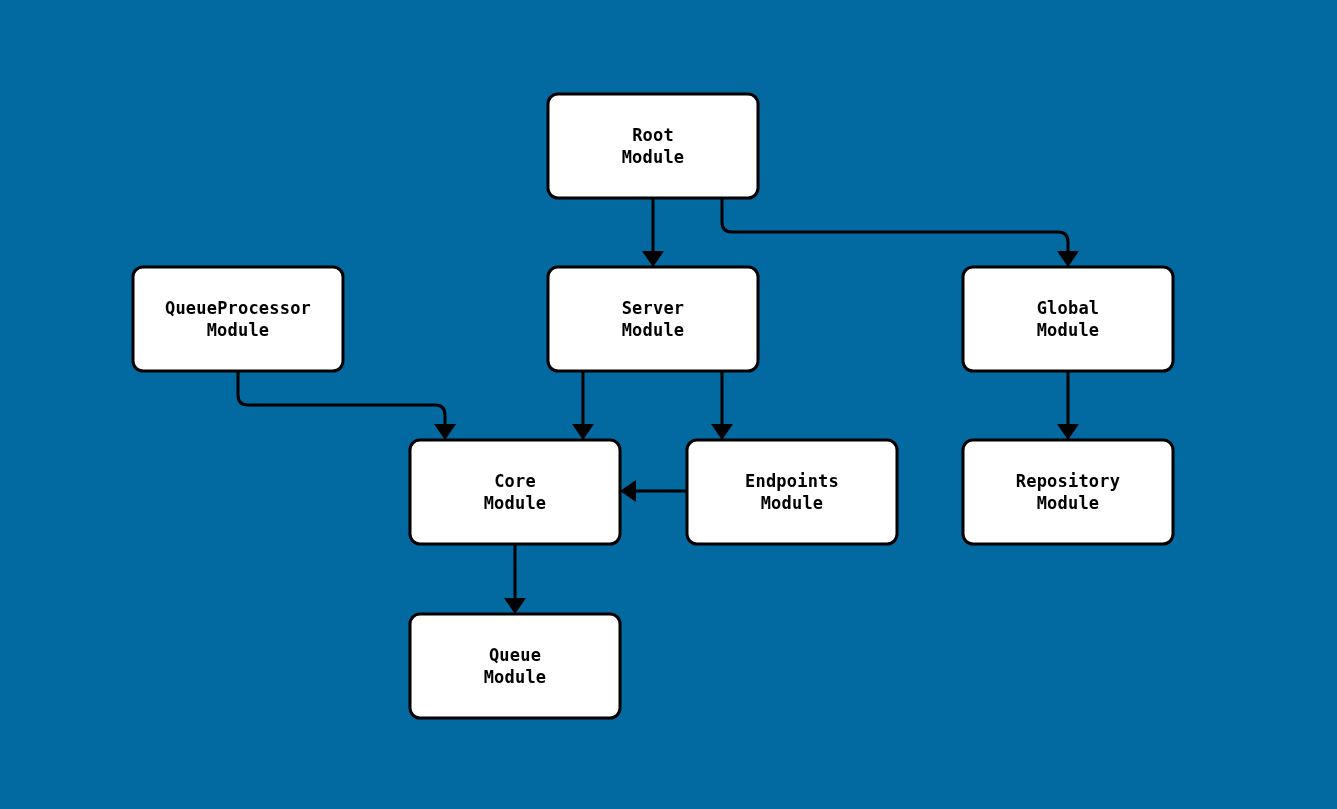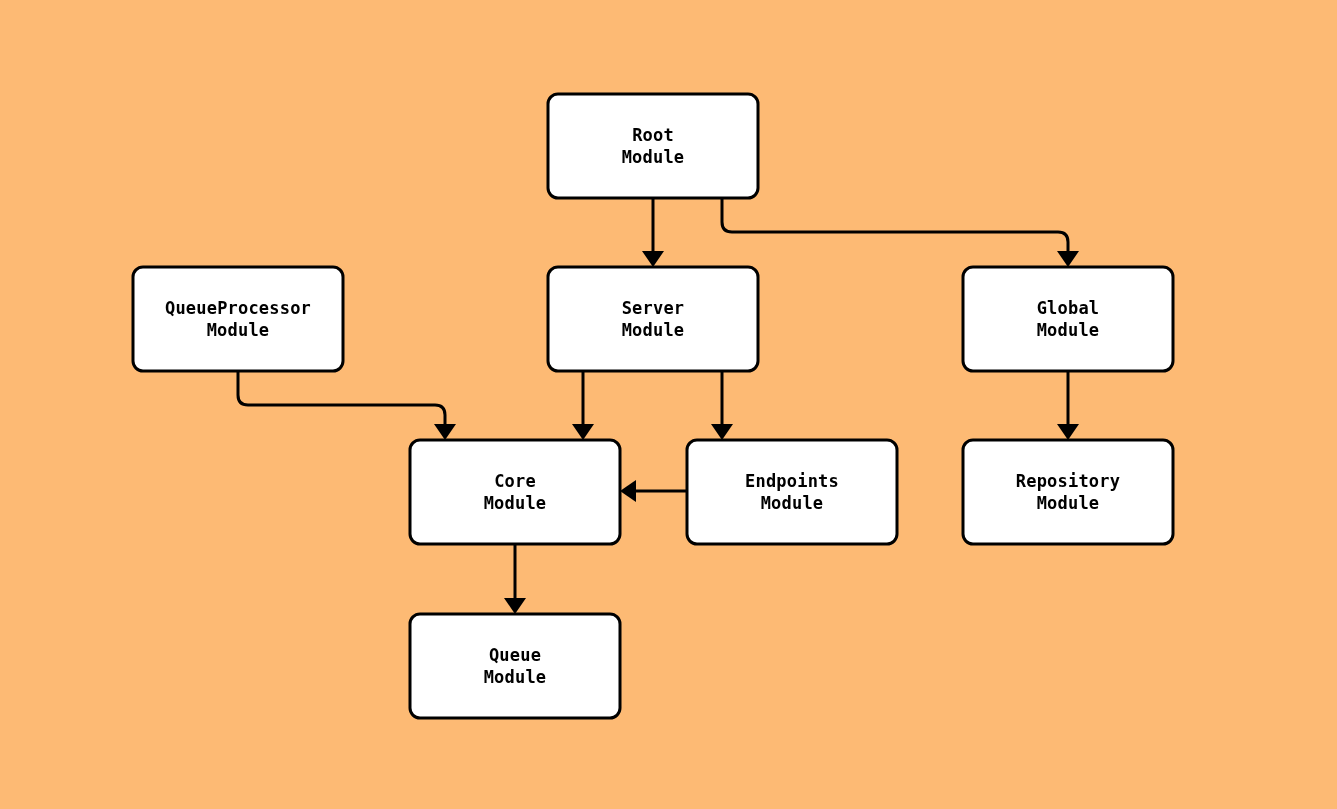--- a/index.html
+++ b/index.html
@@ -11,21 +11,21 @@
   body {
     width: 1337px;
     height: 809px;
     overflow: hidden;
     font-family: "DejaVu Sans Mono", "Liberation Mono", monospace;
   }
   #diagram-root {
     position: relative;
     width: 1337px;
     height: 809px;
-    background: #fdba74;
+    background: #0369a1;
   }
   svg#diagram-canvas {
     display: block;
     width: 1337px;
     height: 809px;
   }
   .node-box {
     fill: #ffffff;
     stroke: #000000;
     stroke-width: 3;

